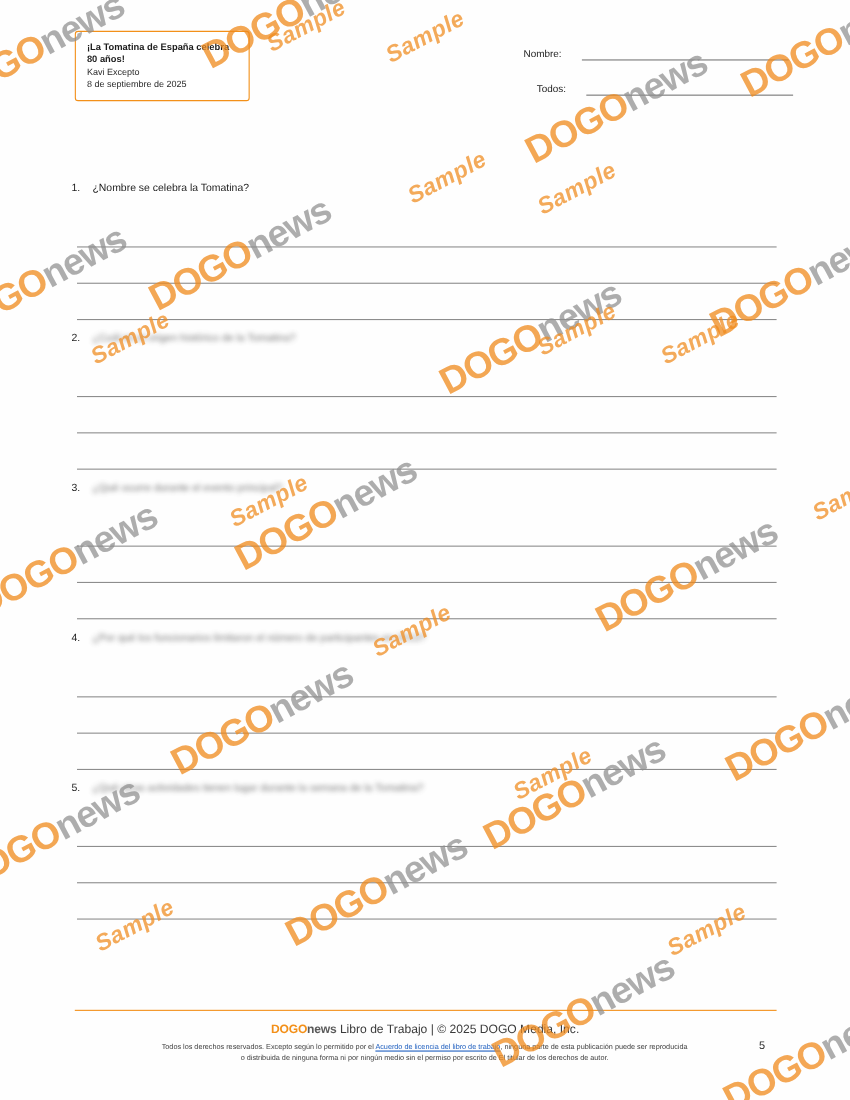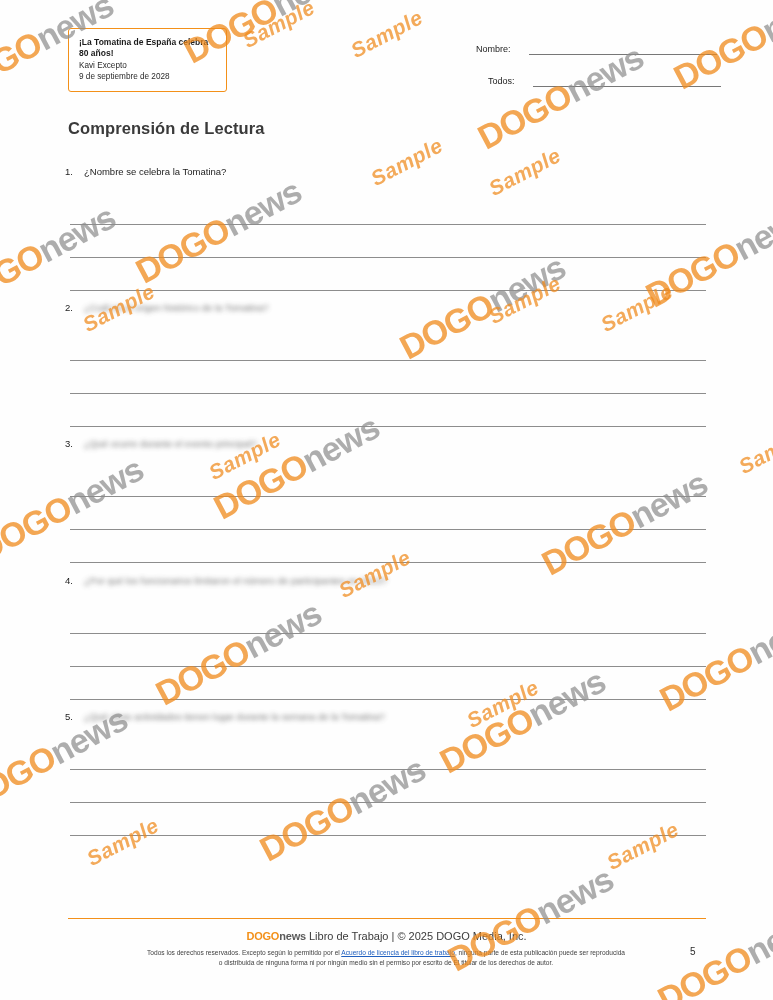--- a/index.html
+++ b/index.html
@@ -206,34 +206,33 @@
 </style>
 </head>
 <body>
 
 <div class="page">
   <div class="page-inner">
 
     <div class="header-box">
       <div class="header-title">¡La Tomatina de España celebra 80 años!</div>
       <div class="header-author">Kavi Excepto</div>
-      <div class="header-date">9 de septiembre de 2028</div>
+      <div class="header-date">8 de septiembre de 2025</div>
     </div>
 
     <div class="field" id="field-nombre">
       <span class="field-label">Nombre:</span>
       <span class="field-line"></span>
     </div>
 
     <div class="field" id="field-fecha">
       <span class="field-label">Todos:</span>
       <span class="field-line"></span>
     </div>
 
-    <div class="section-title">Comprensión de Lectura</div>
 
     <div class="question-block" style="top:166px;">
       <div class="q-row">
         <span class="q-num">1.</span>
         <span class="q-text">¿Nombre se celebra la Tomatina?</span>
       </div>
       <div class="answer-lines">
         <div class="answer-line"></div>
         <div class="answer-line"></div>
         <div class="answer-line"></div>

